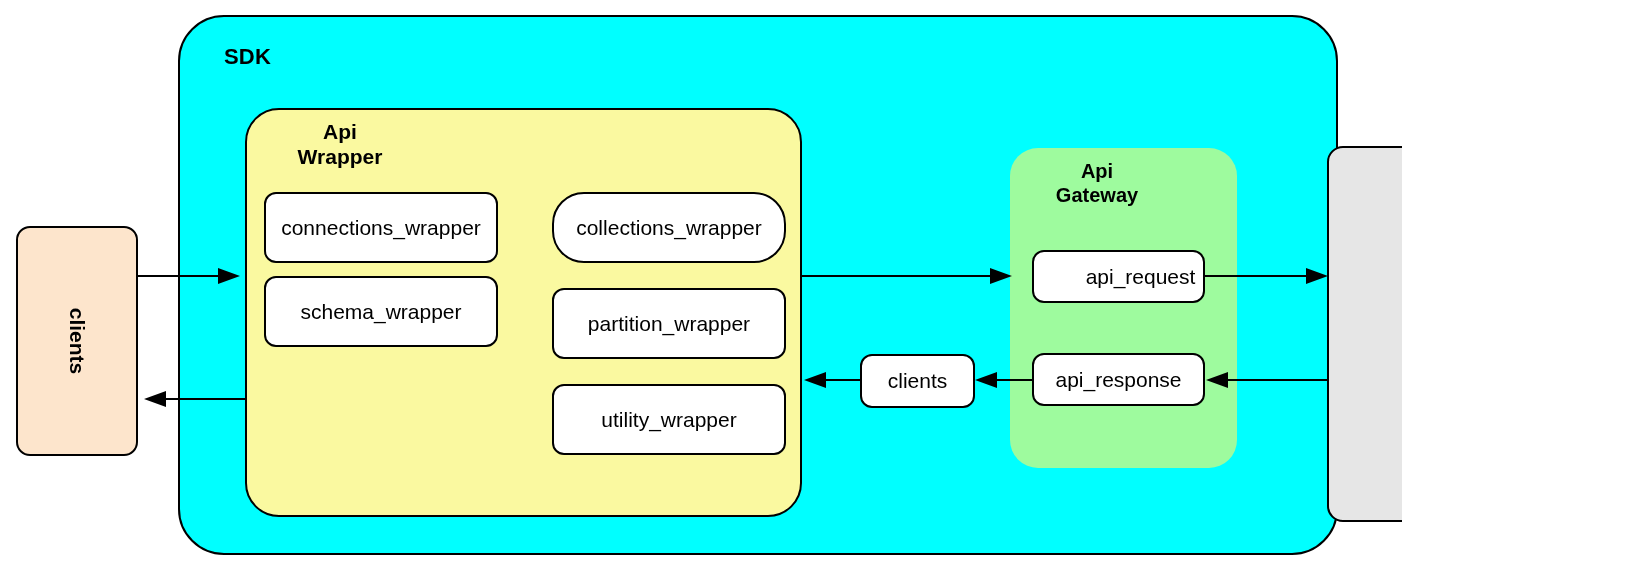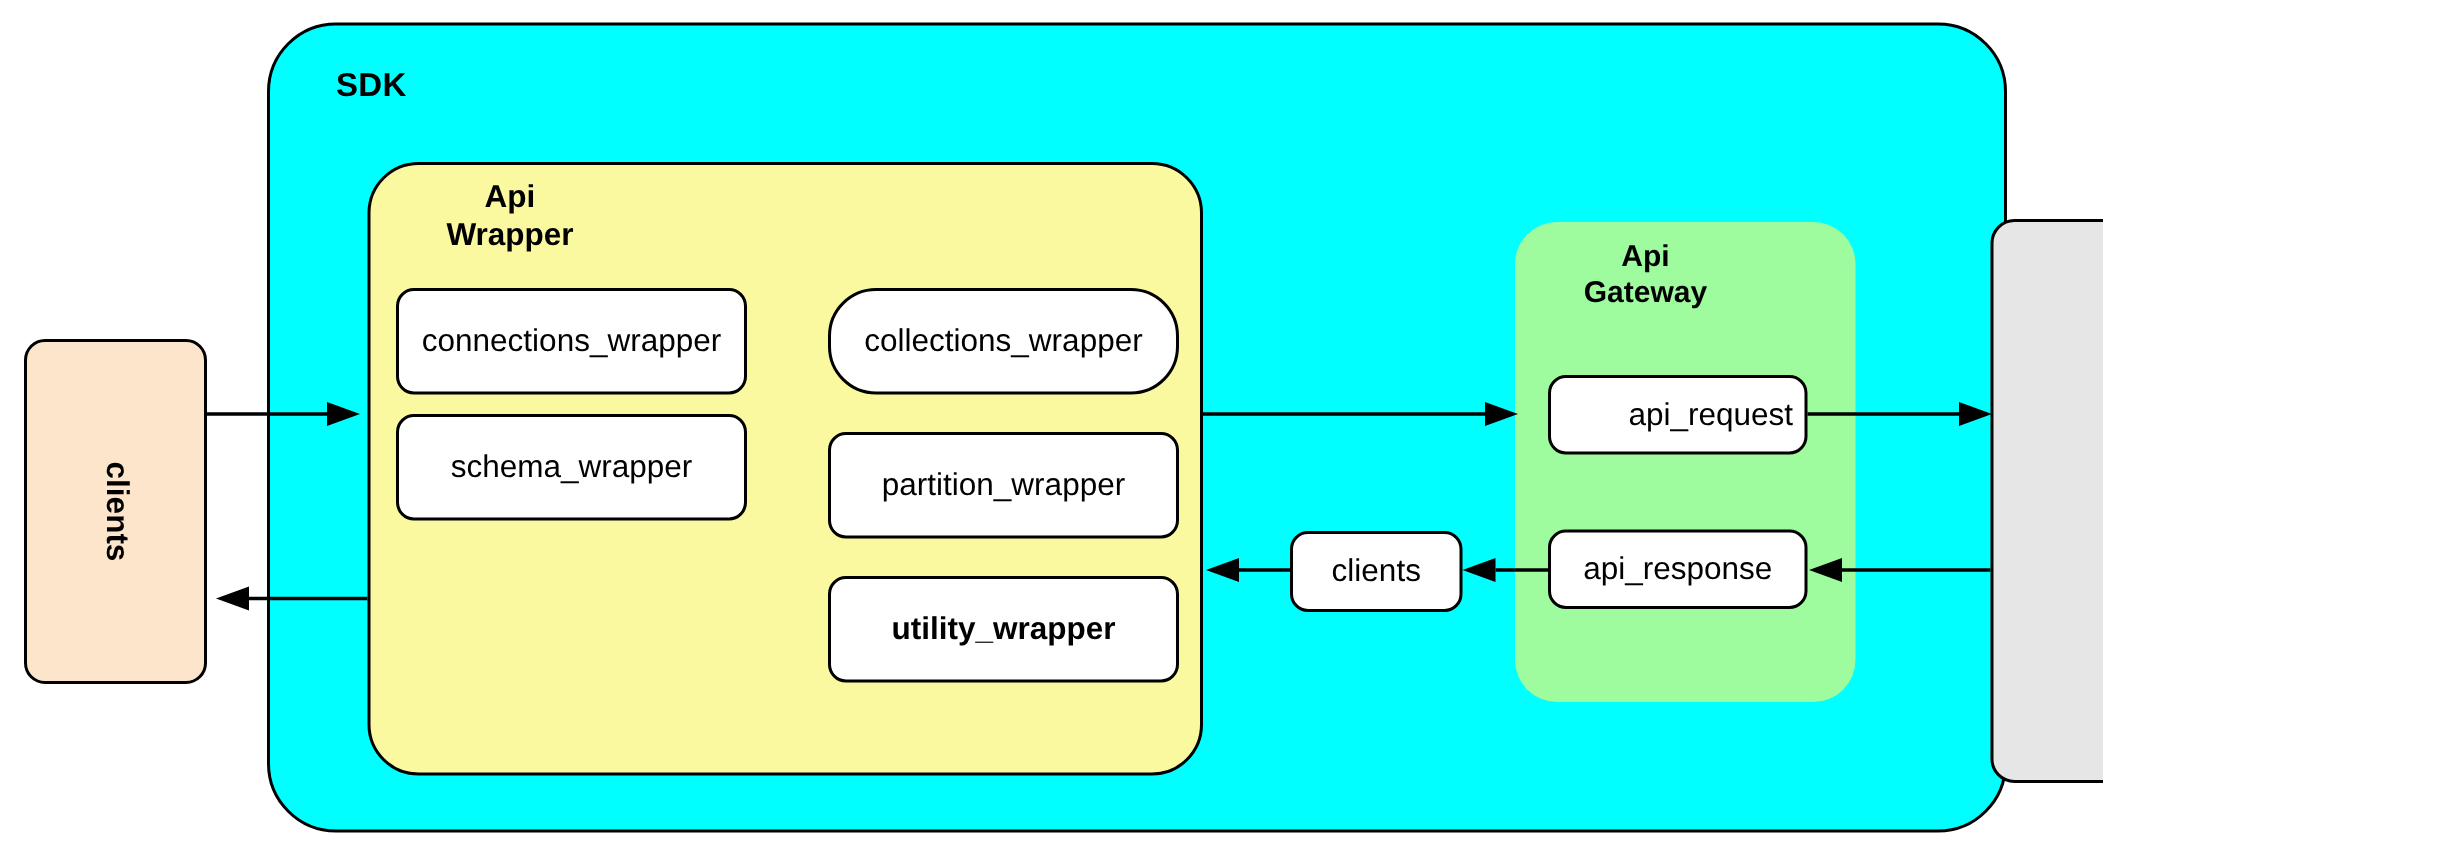--- a/index.html
+++ b/index.html
@@ -138,21 +138,21 @@
     width: 234px;
     height: 71px;
   }
 
   
   .n-connections { left: 264px;  top: 192px; }
   .n-collections { left: 552px;  top: 192px; border-radius: 32px; }
   .n-schema      { left: 264px;  top: 276px; }
   .n-partition   { left: 552px;  top: 288px; }
   .n-index       { left: 264px;  top: 384px; }
-  .n-utility     { left: 552px;  top: 384px; font-weight: bold; }
+  .n-utility     { left: 552px;  top: 384px; }
 
   
   .n-apirequest  { left: 1032px; top: 250px; width: 173px; height: 53px; padding-left: 44px; }
   .n-apiresponse { left: 1032px; top: 353px; width: 173px; height: 53px; }
 
   
   .n-checker     { left: 860px;  top: 354px; width: 115px; height: 54px; }
 
   
   .conn {

